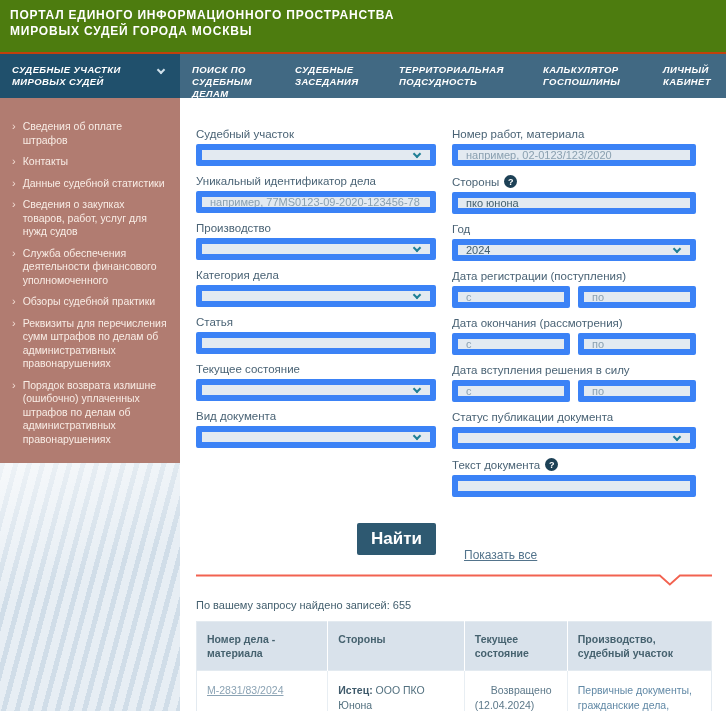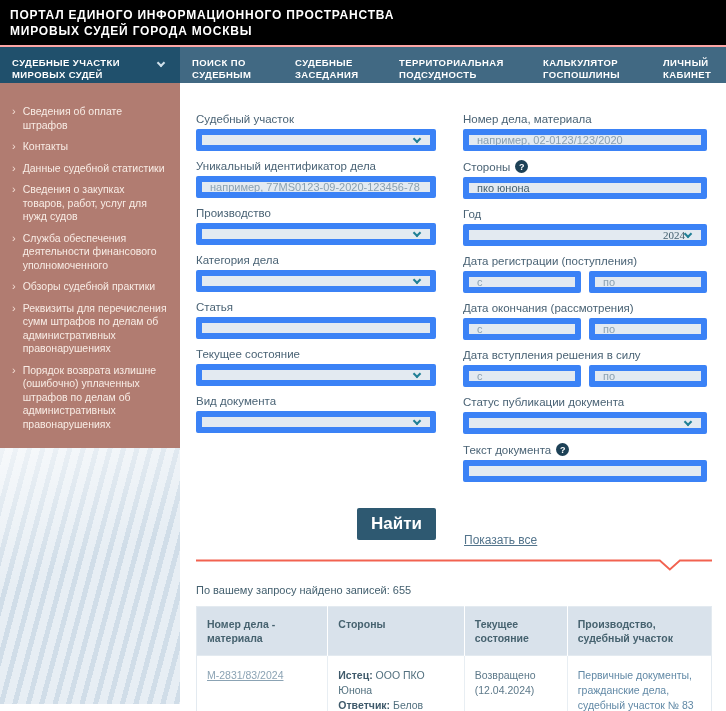--- a/index.html
+++ b/index.html
@@ -1,25 +1,25 @@
 <!DOCTYPE html>
 <html><head>
 <meta charset="utf-8">
 <style>
   * { margin:0; padding:0; box-sizing:border-box; }
   html,body { background:#fff; }
   body { font-family:"Liberation Sans","DejaVu Sans",sans-serif; }
   .page { width:726px; height:711px; overflow:hidden; position:relative; background:#fff; }
 
   
-  .site-header { height:47px; background:#000000; border-bottom:2px solid #fca5a5; padding:7px 0 0 10px; }
+  .site-header { height:54px; background:#4d7c0f; border-bottom:2px solid #c2410c; padding:7px 0 0 10px; }
   .site-header .t { color:#fff; font-weight:bold; font-size:12px; letter-spacing:.8px; line-height:16px; }
 
   
-  .nav { height:36px; background:#416983; display:flex; }
+  .nav { height:44px; background:#416983; display:flex;font-style:italic; }
   .nav-tab { color:#fff; font-weight:bold; font-size:9.5px; letter-spacing:.4px; line-height:12px;
              padding:10px 6px 0 15px; cursor:pointer; position:relative; }
   .nav-tab.t1 { width:180px; background:#20506c; padding-left:12px; }
   .nav-tab.t2 { width:100px;padding-left:12px; }
   .nav-tab.t3 { width:104px; }
   .nav-tab.t4 { width:144px; }
   .nav-tab.t5 { width:120px; }
   .nav-tab.t6 { flex:1; }
   .chev-down { position:absolute; right:16px; top:13px; width:6px; height:6px;
                border-right:2px solid #cfe0ea; border-bottom:2px solid #cfe0ea; transform:rotate(45deg); }
@@ -32,28 +32,28 @@
   .menu-item .arrow { color:#f3ded5; font-size:11px; line-height:13px; }
   .photo { flex:1; min-height:0;
      background:
        linear-gradient(160deg, rgba(255,255,255,.65), rgba(255,255,255,0) 45%),
        repeating-linear-gradient(105deg, #d0dde8 0 5px, #e7eef4 5px 13px),
        repeating-linear-gradient(18deg, rgba(166,190,209,.45) 0 2px, rgba(0,0,0,0) 2px 16px),
        #dde7ef; }
 
   
   main { flex:1; background:#fff; padding:30px 14px 0 16px; }
-  .form-grid { display:grid; grid-template-columns:240px 244px; column-gap:27px; }
+  .form-grid { display:grid; grid-template-columns:240px 244px; column-gap:16px; }
   .field { margin-bottom:9px; }
   .field .lbl { display:flex; align-items:center; gap:5px; font-size:11.5px; color:#4a6375; margin-bottom:4px; }
   .control { height:22px; background:#e3eaf1; border:6px solid #3b82f6; border-radius:2px; width:100%;
              font-family:inherit; font-size:11px; color:#44606f; padding:0 8px; display:flex; align-items:center; }
   input.control::placeholder { color:#8aa0b0; opacity:1; }
   input.control { outline:none; }
-  .select { position:relative; cursor:pointer; justify-content:flex-end;font-family:Liberation Serif, serif; }
+  .select { position:relative; cursor:pointer; justify-content:space-between; }
   .select .chev { width:6px; height:6px; border-right:2px solid #1f7f95; border-bottom:2px solid #1f7f95;
                   transform:rotate(45deg); margin:-3px 2px 0 0; flex:none; }
   .date-pair { display:flex; gap:8px; }
   .date-pair input { width:118px; }
   .help { width:13px; height:13px; border-radius:50%; background:#1d4156; color:#fff; font-size:9px; font-weight:bold;
           display:inline-flex; align-items:center; justify-content:center; cursor:pointer; flex:none; }
 
   .actions-row { display:grid; grid-template-columns:240px 244px; column-gap:28px; margin-top:10px; align-items:center; }
   .btn-search { justify-self:end; background:#2e5971; color:#fff; font-weight:bold; font-size:17px;
                 border:none; border-radius:2px; padding:6px 14px; cursor:pointer; font-family:inherit; }
@@ -69,21 +69,21 @@
              padding:10px 10px; line-height:14px; border-left:1px solid #fff; vertical-align:top; }
   thead th:first-child { border-left:none; width:25.5%; }
   thead th:nth-child(2){ width:26.5%; }
   thead th:nth-child(3){ width:20%; }
   tbody td { font-size:10.5px; color:#52707f; padding:12px 10px; vertical-align:top; line-height:15px;
              border-top:1px solid #e3eaf0; border-left:1px solid #e8eef3; }
   tbody td:first-child { border-left:none; }
   .case-link { color:#8ba3b4; text-decoration:underline; cursor:pointer; }
   .b { font-weight:bold; color:#3f5a6b; }
   .prod-link { color:#6189a6; cursor:pointer; display:inline-block; }
-  .state-txt { color:#5c7889; }
+  .state-txt { color:#5c7889;margin-left:16px; }
 </style>
 </head>
 <body>
 
 <div class="page">
 
   <div class="site-header">
     <div class="t">ПОРТАЛ ЕДИНОГО ИНФОРМАЦИОННОГО ПРОСТРАНСТВА</div>
     <div class="t">МИРОВЫХ СУДЕЙ ГОРОДА МОСКВЫ</div>
   </div>
@@ -194,21 +194,21 @@
             <div class="lbl">Вид документа</div>
             <div class="control select">
               <span></span>
                 <span class="chev"></span>
             </div>
           </div>
         </div>
 
         <div>
           <div class="field">
-            <div class="lbl">Номер дела, материала</div>
+            <div class="lbl">Номер работ, материала</div>
             <input class="control" placeholder="например, 02-0123/123/2020" style="">
           </div>
           <div class="field">
             <div class="lbl">
               <span>Стороны</span>
               <span class="help">?</span>
             </div>
             <input class="control" value="пко юнона" style="">
           </div>
           <div class="field">

